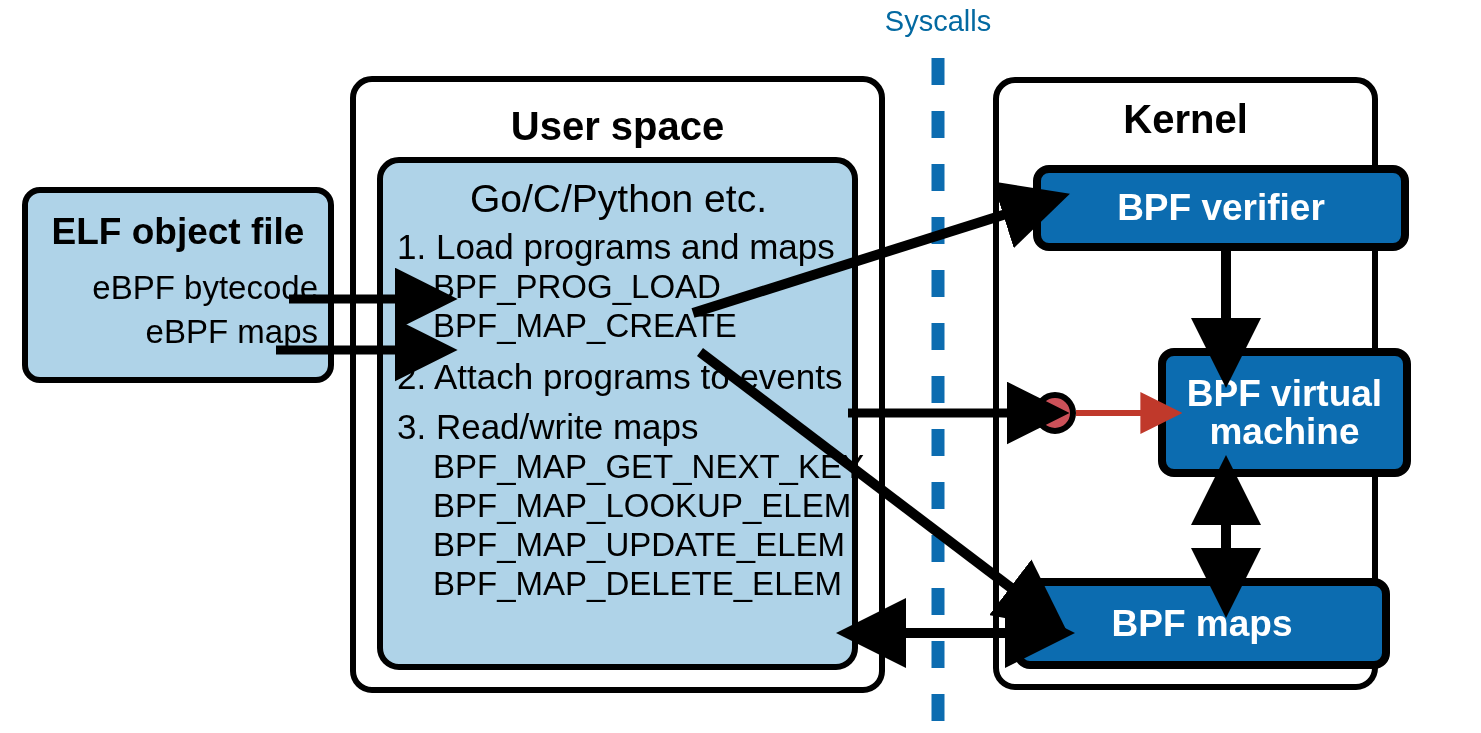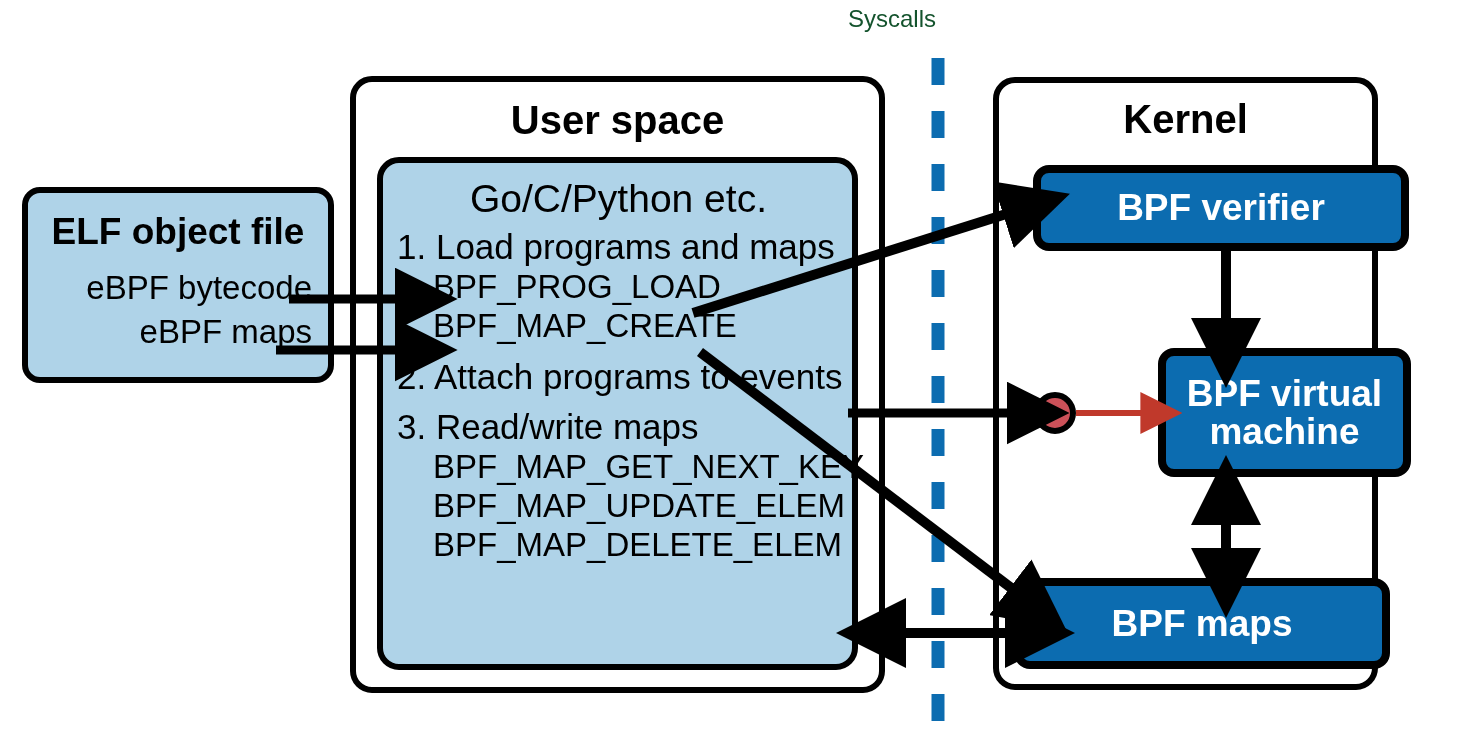--- a/index.html
+++ b/index.html
@@ -10,61 +10,62 @@
 
   .box{position:absolute;box-sizing:border-box;}
   .outline{border:6px solid #000;border-radius:22px;background:transparent;}
   .lightfill{background:#AFD3E8;border:6px solid #000;border-radius:22px;}
   .bluefill{background:#0C6CB0;border:8px solid #000000;border-radius:16px;}
 
   .title{font-weight:bold;color:#000;text-align:center;}
   .whitetitle{font-weight:bold;color:#fff;text-align:center;line-height:1.02;}
 
   .elf-title{font-size:37px;font-weight:bold;text-align:center;}
-  .elf-line{font-size:33px;text-align:right;padding-right:16px;white-space:nowrap;}
+  .elf-line{font-size:33px;text-align:right;padding-right:10px;white-space:nowrap;}
 
   .us-title{font-size:40px;}
   .k-title{font-size:40px;}
   .lang-title{font-size:39px;text-align:center;}
 
   .step{font-size:35px;white-space:nowrap;color:#000;}
   .sub{font-size:33px;white-space:nowrap;color:#000;}
 
-  .syscalls-label{position:absolute;font-size:24px;color:#14532d;}
+  .syscalls-label{position:absolute;font-size:29px;color:#0369a1;text-align:center;}
 
   .redcircle{position:absolute;border-radius:50%;background:#CC5159;border:6px solid #000;box-sizing:border-box;}
 </style>
 </head>
 <body>
 
 <div id="stage">
 
   <div class="syscalls-label" style="left:848px;top:5px;width:180px;">Syscalls</div>
 
   <div class="box lightfill" style="left:22px;top:187px;width:312px;height:196px;border-radius:18px;">
     <div class="elf-title" style="margin-top:18px;">ELF object file</div>
     <div class="elf-line" style="margin-top:16px;">eBPF bytecode</div>
     <div class="elf-line" style="margin-top:6px;">eBPF maps</div>
   </div>
 
   <div class="box outline" style="left:350px;top:76px;width:535px;height:617px;">
-    <div class="title us-title" style="margin-top:16px;">User space</div>
+    <div class="title us-title" style="margin-top:22px;">User space</div>
   </div>
 
   <div class="box lightfill" style="left:377px;top:157px;width:481px;height:513px;padding:10px 0 0 2px;">
     <div class="lang-title" style="margin-top:4px;">Go/C/Python etc.</div>
 
     <div class="step" style="margin:6px 0 0 12px;">1. Load programs and maps</div>
     <div class="sub" style="margin:1px 0 0 48px;">BPF_PROG_LOAD</div>
     <div class="sub" style="margin:1px 9px 0 48px;">BPF_MAP_CREATE</div>
 
     <div class="step" style="margin:12px 0 0 12px;">2. Attach programs to events</div>
 
     <div class="step" style="margin:10px 0 0 12px;">3. Read/write maps</div>
     <div class="sub" style="margin:1px 0 0 48px;">BPF_MAP_GET_NEXT_KEY</div>
+    <div class="sub" style="margin:1px 0 0 48px;">BPF_MAP_LOOKUP_ELEM</div>
     <div class="sub" style="margin:1px 0 0 48px;">BPF_MAP_UPDATE_ELEM</div>
     <div class="sub" style="margin:1px 0 0 48px;">BPF_MAP_DELETE_ELEM</div>
   </div>
 
   <div class="box outline" style="left:993px;top:77px;width:385px;height:613px;">
     <div class="title k-title" style="margin-top:14px;">Kernel</div>
   </div>
 
   <div class="box bluefill" style="left:1033px;top:165px;width:376px;height:86px;display:flex;align-items:center;justify-content:center;">
     <div class="whitetitle" style="font-size:37px;">BPF verifier</div>

